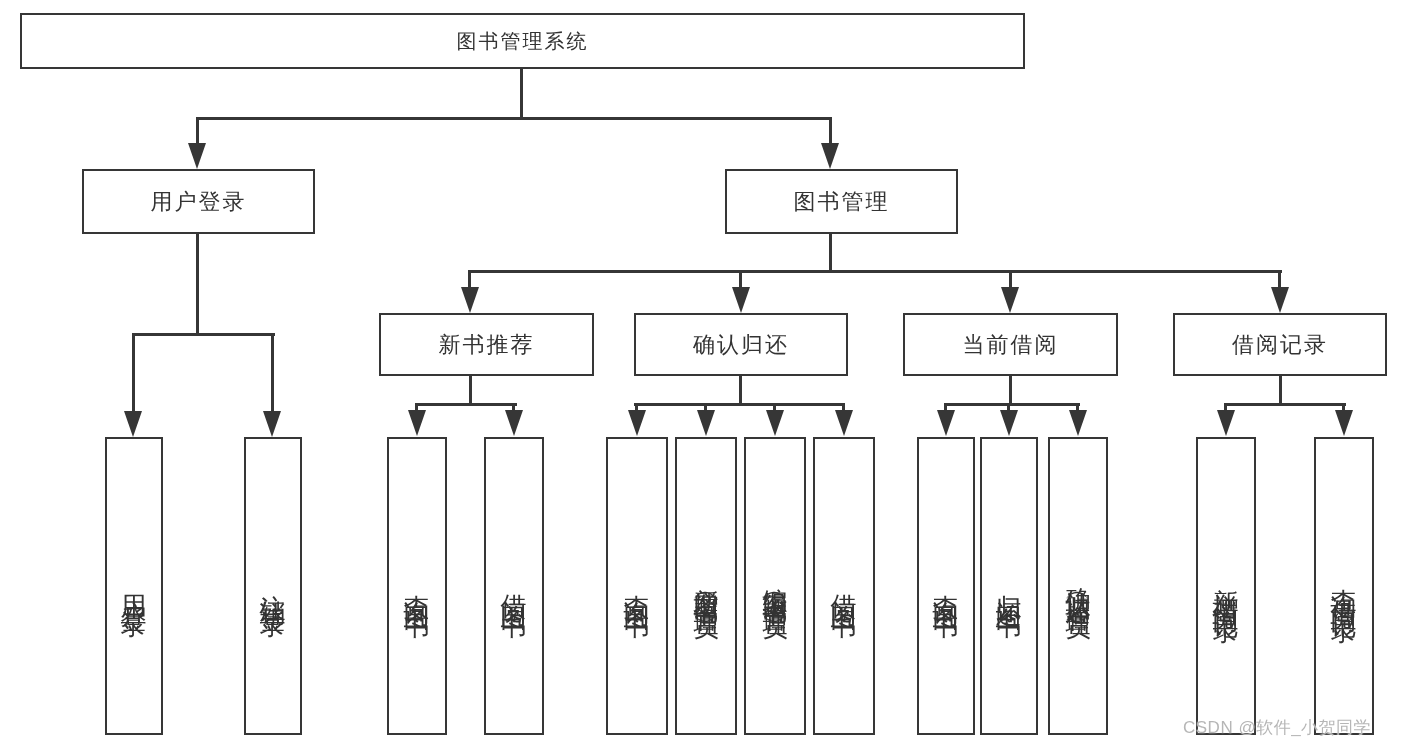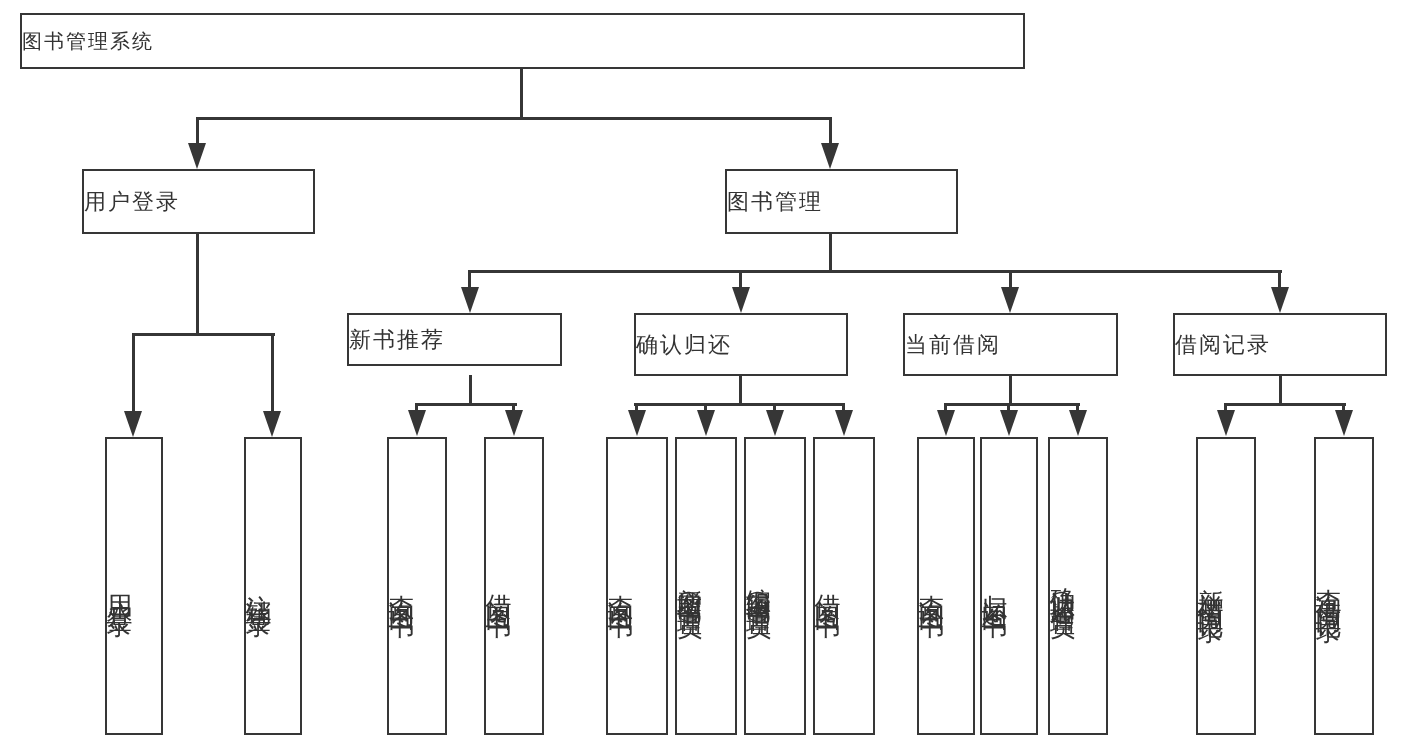--- a/index.html
+++ b/index.html
@@ -12,21 +12,21 @@
     overflow: hidden;
     color: #333333;
   }
   .box {
     position: absolute;
     box-sizing: border-box;
     border: 2.5px solid #363636;
     background: #ffffff;
     display: flex;
     align-items: center;
-    justify-content: flex-start;
+    justify-content: center;
   }
   .box .lbl { white-space: nowrap; color: #333333; }
   .root-box .lbl  { font-size: 20px; letter-spacing: 2px; }
   .h-box .lbl     { font-size: 22px; letter-spacing: 2px; }
   .leaf .lbl {
     writing-mode: vertical-rl;
     text-orientation: mixed;
     font-size: 26px;
     letter-spacing: 6px;
     line-height: 1;
@@ -121,21 +121,21 @@
     <span class="lbl">图书管理系统</span>
   </div>
 
   <div class="box h-box" style="left:82px;top:169px;width:233px;height:65px">
     <span class="lbl">用户登录</span>
   </div>
   <div class="box h-box" style="left:725px;top:169px;width:233px;height:65px">
     <span class="lbl">图书管理</span>
   </div>
 
-  <div class="box h-box" style="left:347px;top:313px;width:215px;height:53px">
+  <div class="box h-box" style="left:379px;top:313px;width:215px;height:63px">
     <span class="lbl">新书推荐</span>
   </div>
   <div class="box h-box" style="left:634px;top:313px;width:214px;height:63px">
     <span class="lbl">确认归还</span>
   </div>
   <div class="box h-box" style="left:903px;top:313px;width:215px;height:63px">
     <span class="lbl">当前借阅</span>
   </div>
   <div class="box h-box" style="left:1173px;top:313px;width:214px;height:63px">
     <span class="lbl">借阅记录</span>
@@ -178,14 +178,15 @@
     <span class="lbl">确认归还（管理员）</span>
   </div>
 
   <div class="box leaf" style="left:1196px;top:437px;width:60px;height:298px">
     <span class="lbl">新增借阅记录</span>
   </div>
   <div class="box leaf" style="left:1314px;top:437px;width:60px;height:298px">
     <span class="lbl">查询借阅记录</span>
   </div>
 
+  <div class="watermark">CSDN @软件_小贺同学</div>
 
 </div>
 
 </body></html>

